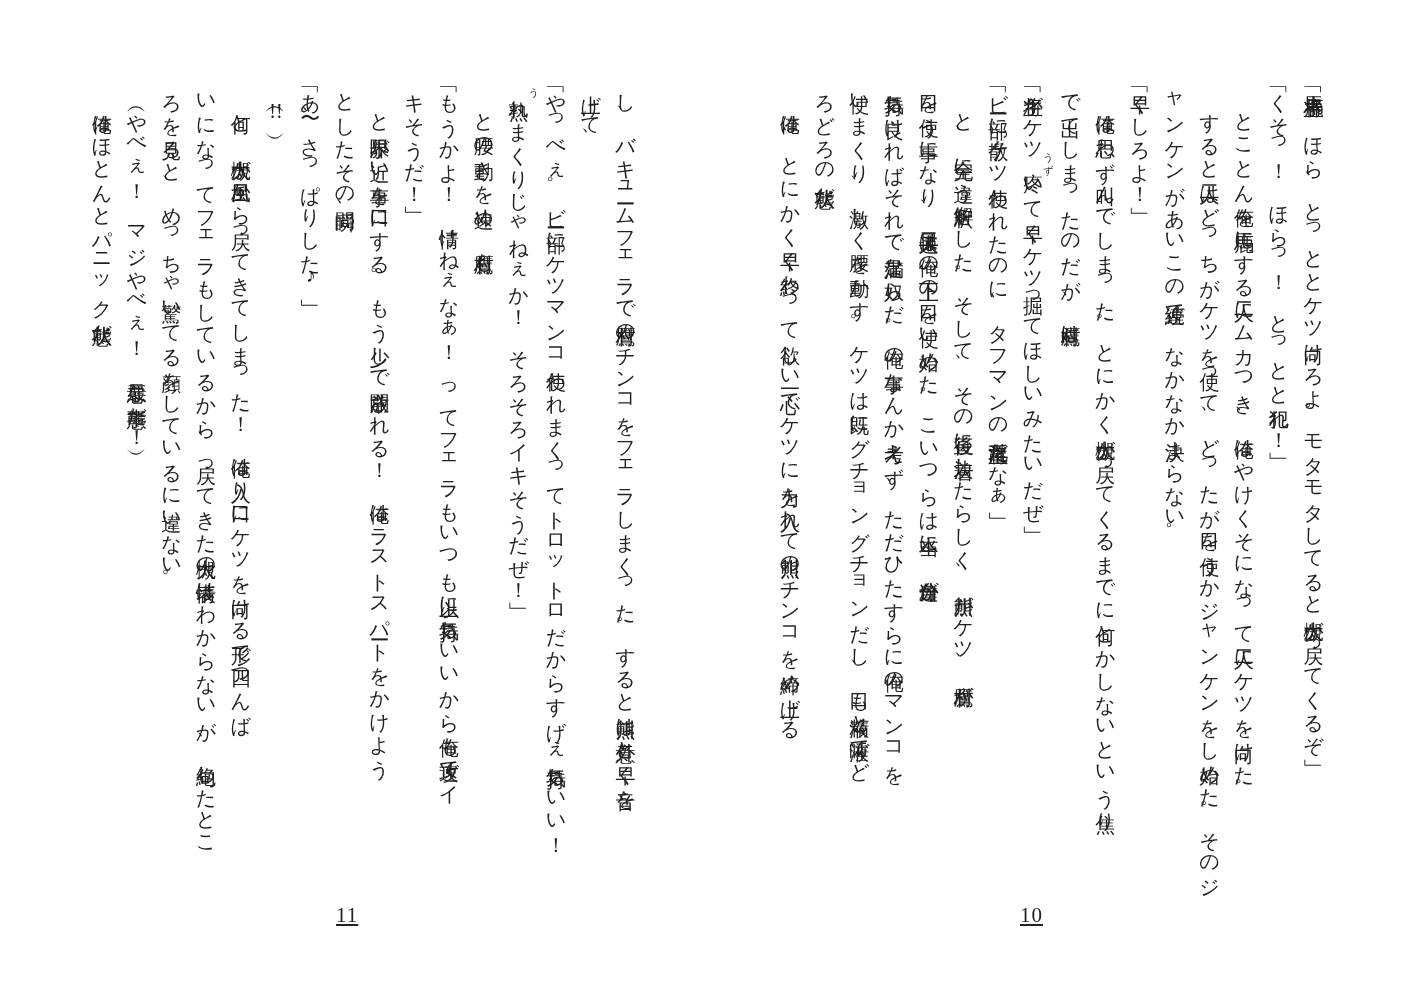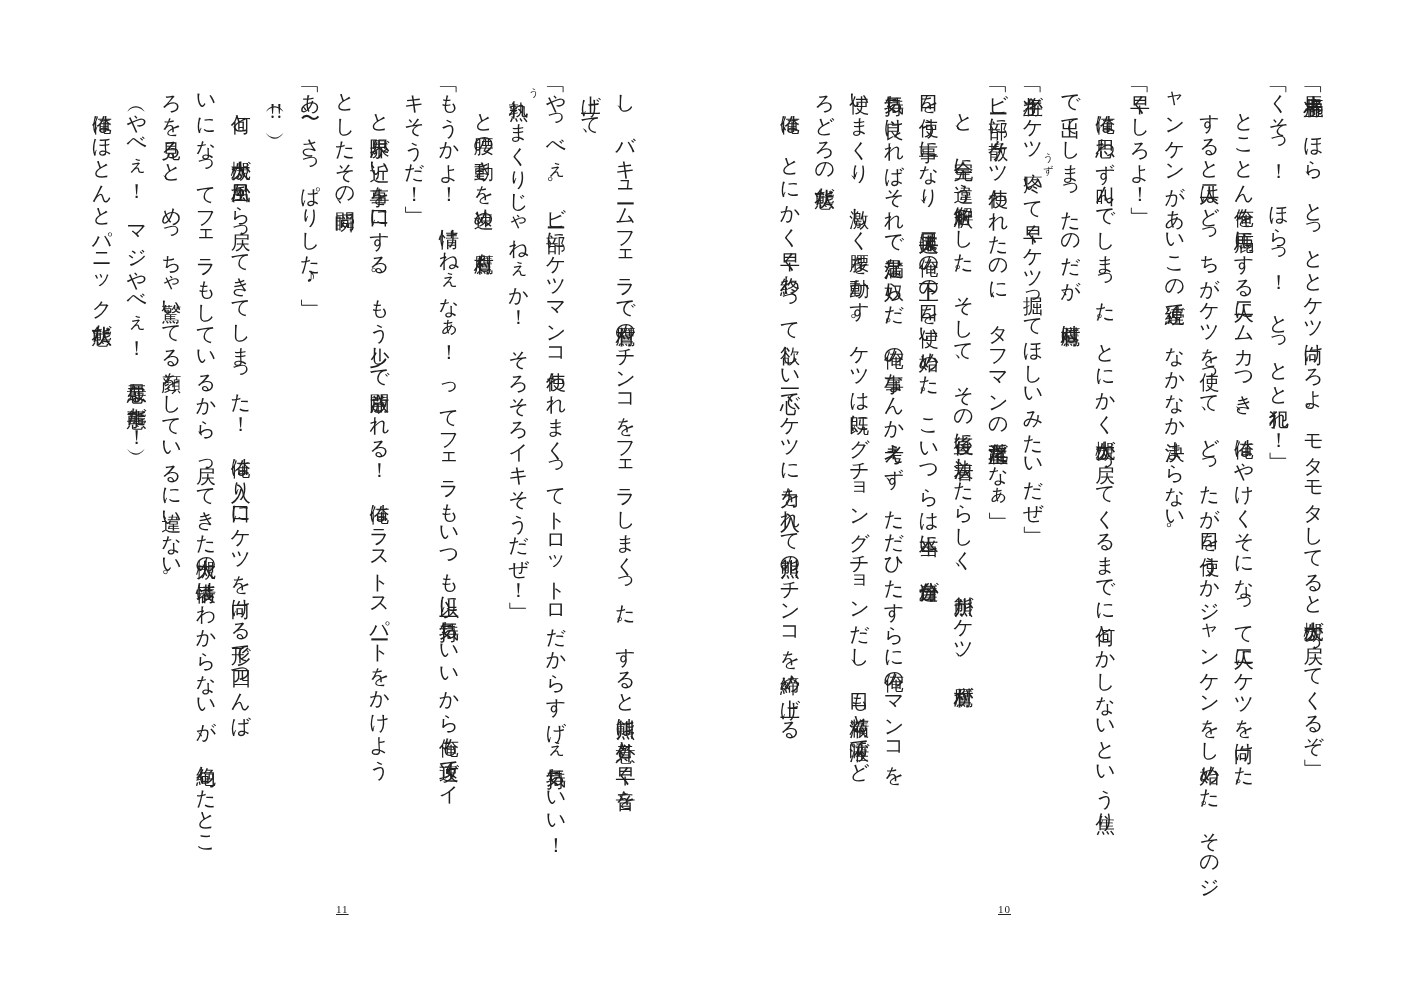--- a/index.html
+++ b/index.html
@@ -48,26 +48,26 @@
     letter-spacing: 0;
     color: #1f1f1f;
   }
   .tcy {
     text-combine-upright: all;
     -webkit-text-combine: horizontal;
   }
   .page-number {
     position: absolute;
     top: 903px;
-    font-size: 11px;
+    font-size: 21px;
     color: #222222;
     letter-spacing: 1px;
     text-decoration: underline;
   }
-  .page-number.num-right { left: 998px; }
+  .page-number.num-right { left: 1020px; }
   .page-number.num-left  { left: 336px; }
 </style>
 </head>
 <body>
 
 <div class="spread">
 
   <div class="text-block right-page">
       <p class="col">「馬鹿主将！　ほら、とっととケツ向けろよ。モタモタしてると大槻が戻ってくるぞ」</p>
       <p class="col">「くそっ！　ほらっ！　とっとと犯れ！」</p>

